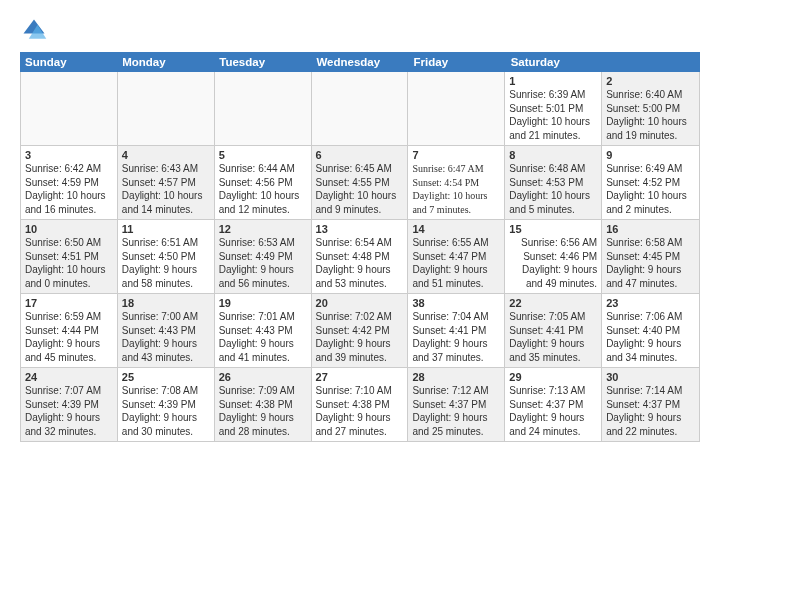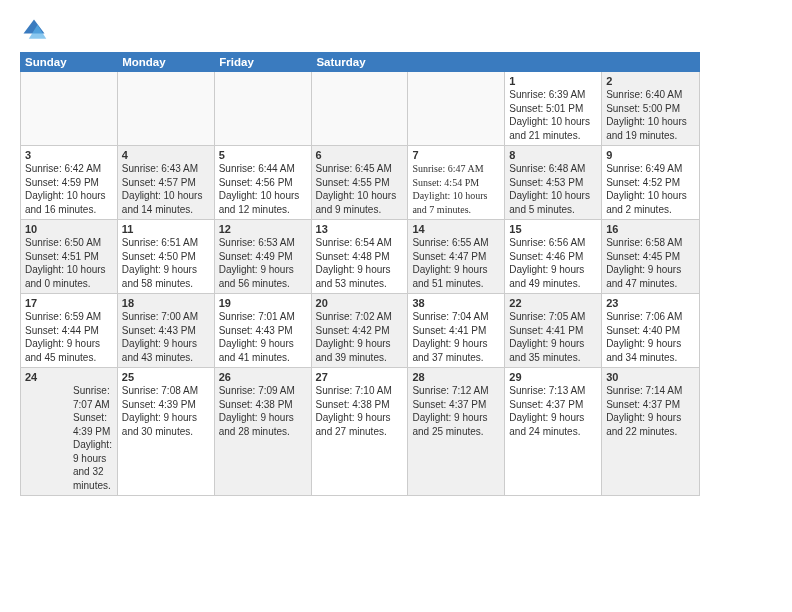--- a/index.html
+++ b/index.html
@@ -139,20 +139,22 @@
     <div class="title-block">
       <div class="main-title"></div>
       <div class="subtitle"></div>
     </div>
   </div>
 
   <div class="calendar">
     <div class="cal-header-row">
     <div class="cal-header-cell">Sunday</div>
         <div class="cal-header-cell">Monday</div>
+        <div class="cal-header-cell">Tuesday</div>
+        <div class="cal-header-cell">Wednesday</div>
         <div class="cal-header-cell">Friday</div>
         <div class="cal-header-cell">Saturday</div>
       </div>
     <div class="cal-outer">
     <div class="cal-body">
           <div class="cal-row">
             <div class="cal-cell empty"></div>
             <div class="cal-cell empty"></div>
             <div class="cal-cell empty"></div>
             <div class="cal-cell empty"></div>
@@ -254,21 +256,21 @@
             </div>
             <div class="cal-cell shaded">
               <span class="day-num">14</span>
               <div class="day-info" style="white-space: pre-line;">Sunrise: 6:55 AM
 Sunset: 4:47 PM
 Daylight: 9 hours
 and 51 minutes.</div>
             </div>
             <div class="cal-cell">
               <span class="day-num">15</span>
-              <div class="day-info" style="white-space: pre-line;">Sunrise: 6:56 AM
+              <div class="day-info" style="white-space: pre-line; text-align: right;">Sunrise: 6:56 AM
 Sunset: 4:46 PM
 Daylight: 9 hours
 and 49 minutes.</div>
             </div>
             <div class="cal-cell shaded">
               <span class="day-num">16</span>
               <div class="day-info" style="white-space: pre-line;">Sunrise: 6:58 AM
 Sunset: 4:45 PM
 Daylight: 9 hours
 and 47 minutes.</div>
@@ -321,21 +323,21 @@
               <span class="day-num">23</span>
               <div class="day-info" style="white-space: pre-line;">Sunrise: 7:06 AM
 Sunset: 4:40 PM
 Daylight: 9 hours
 and 34 minutes.</div>
             </div>
           </div>
           <div class="cal-row">
             <div class="cal-cell shaded">
               <span class="day-num">24</span>
-              <div class="day-info" style="white-space: pre-line; margin-left: 48px;">Sunrise: 7:07 AM
+              <div class="day-info" style="white-space: pre-line;">Sunrise: 7:07 AM
 Sunset: 4:39 PM
 Daylight: 9 hours
 and 32 minutes.</div>
             </div>
             <div class="cal-cell">
               <span class="day-num">25</span>
               <div class="day-info" style="white-space: pre-line;">Sunrise: 7:08 AM
 Sunset: 4:39 PM
 Daylight: 9 hours
 and 30 minutes.</div>

